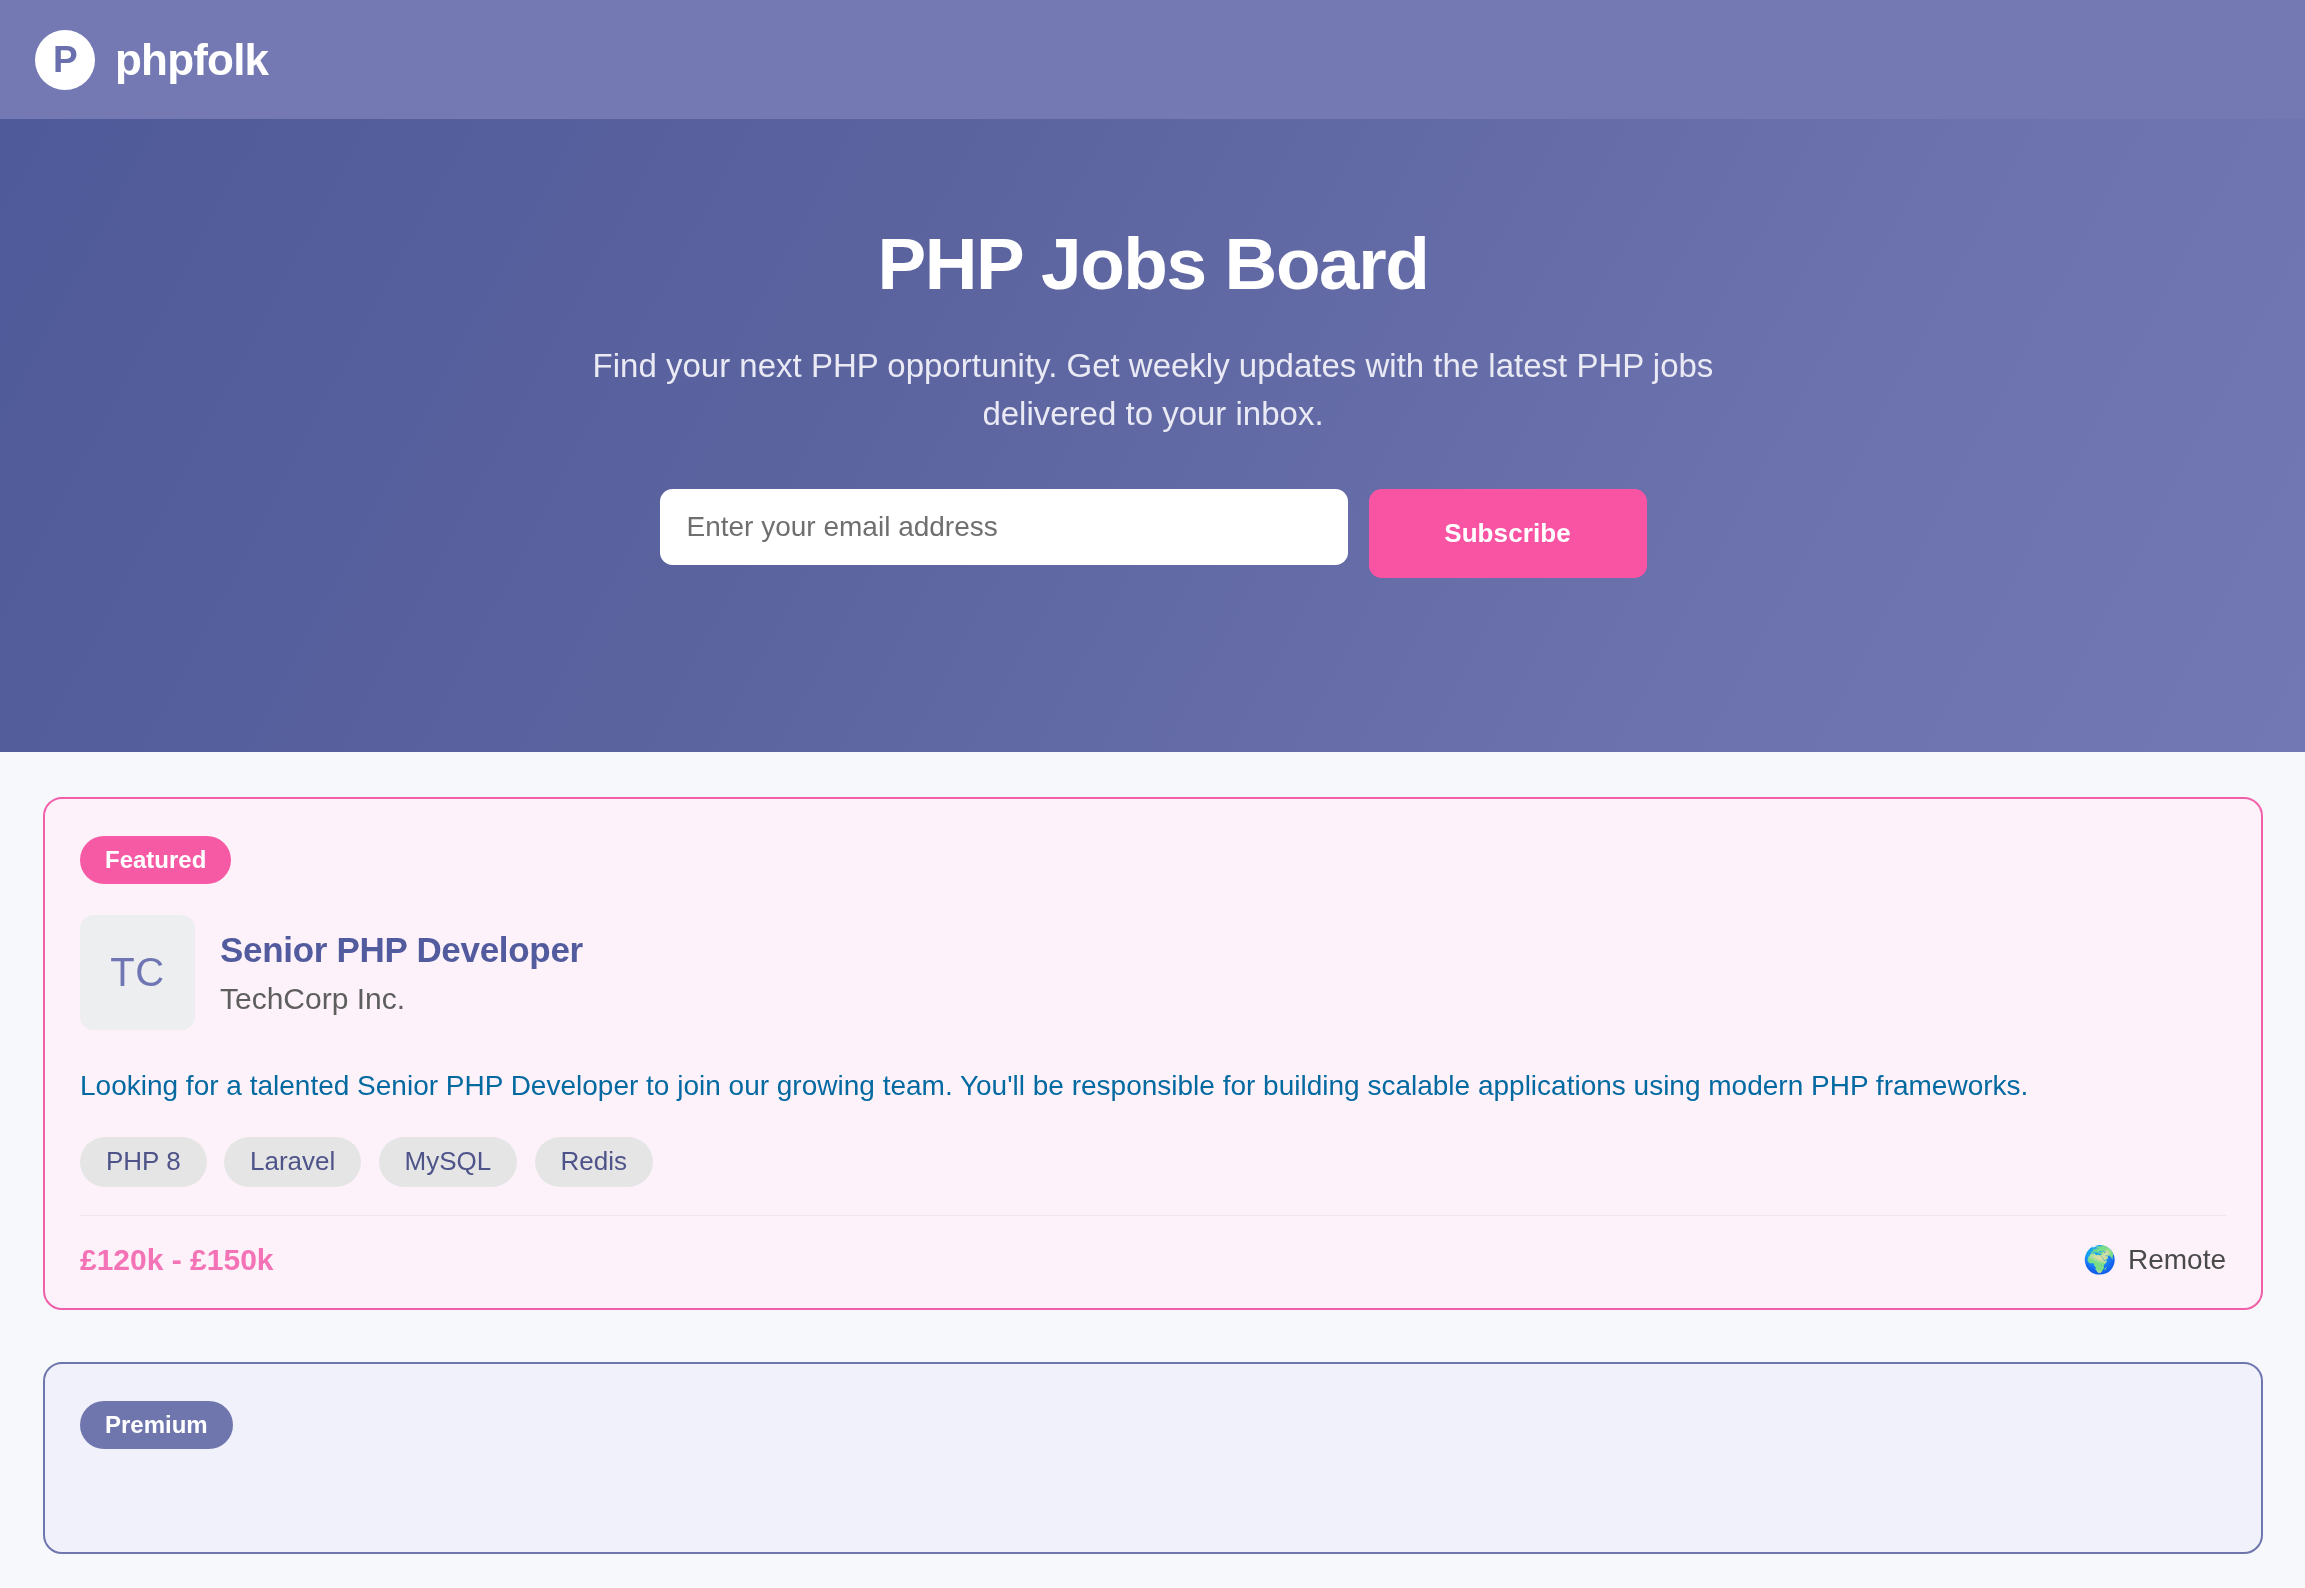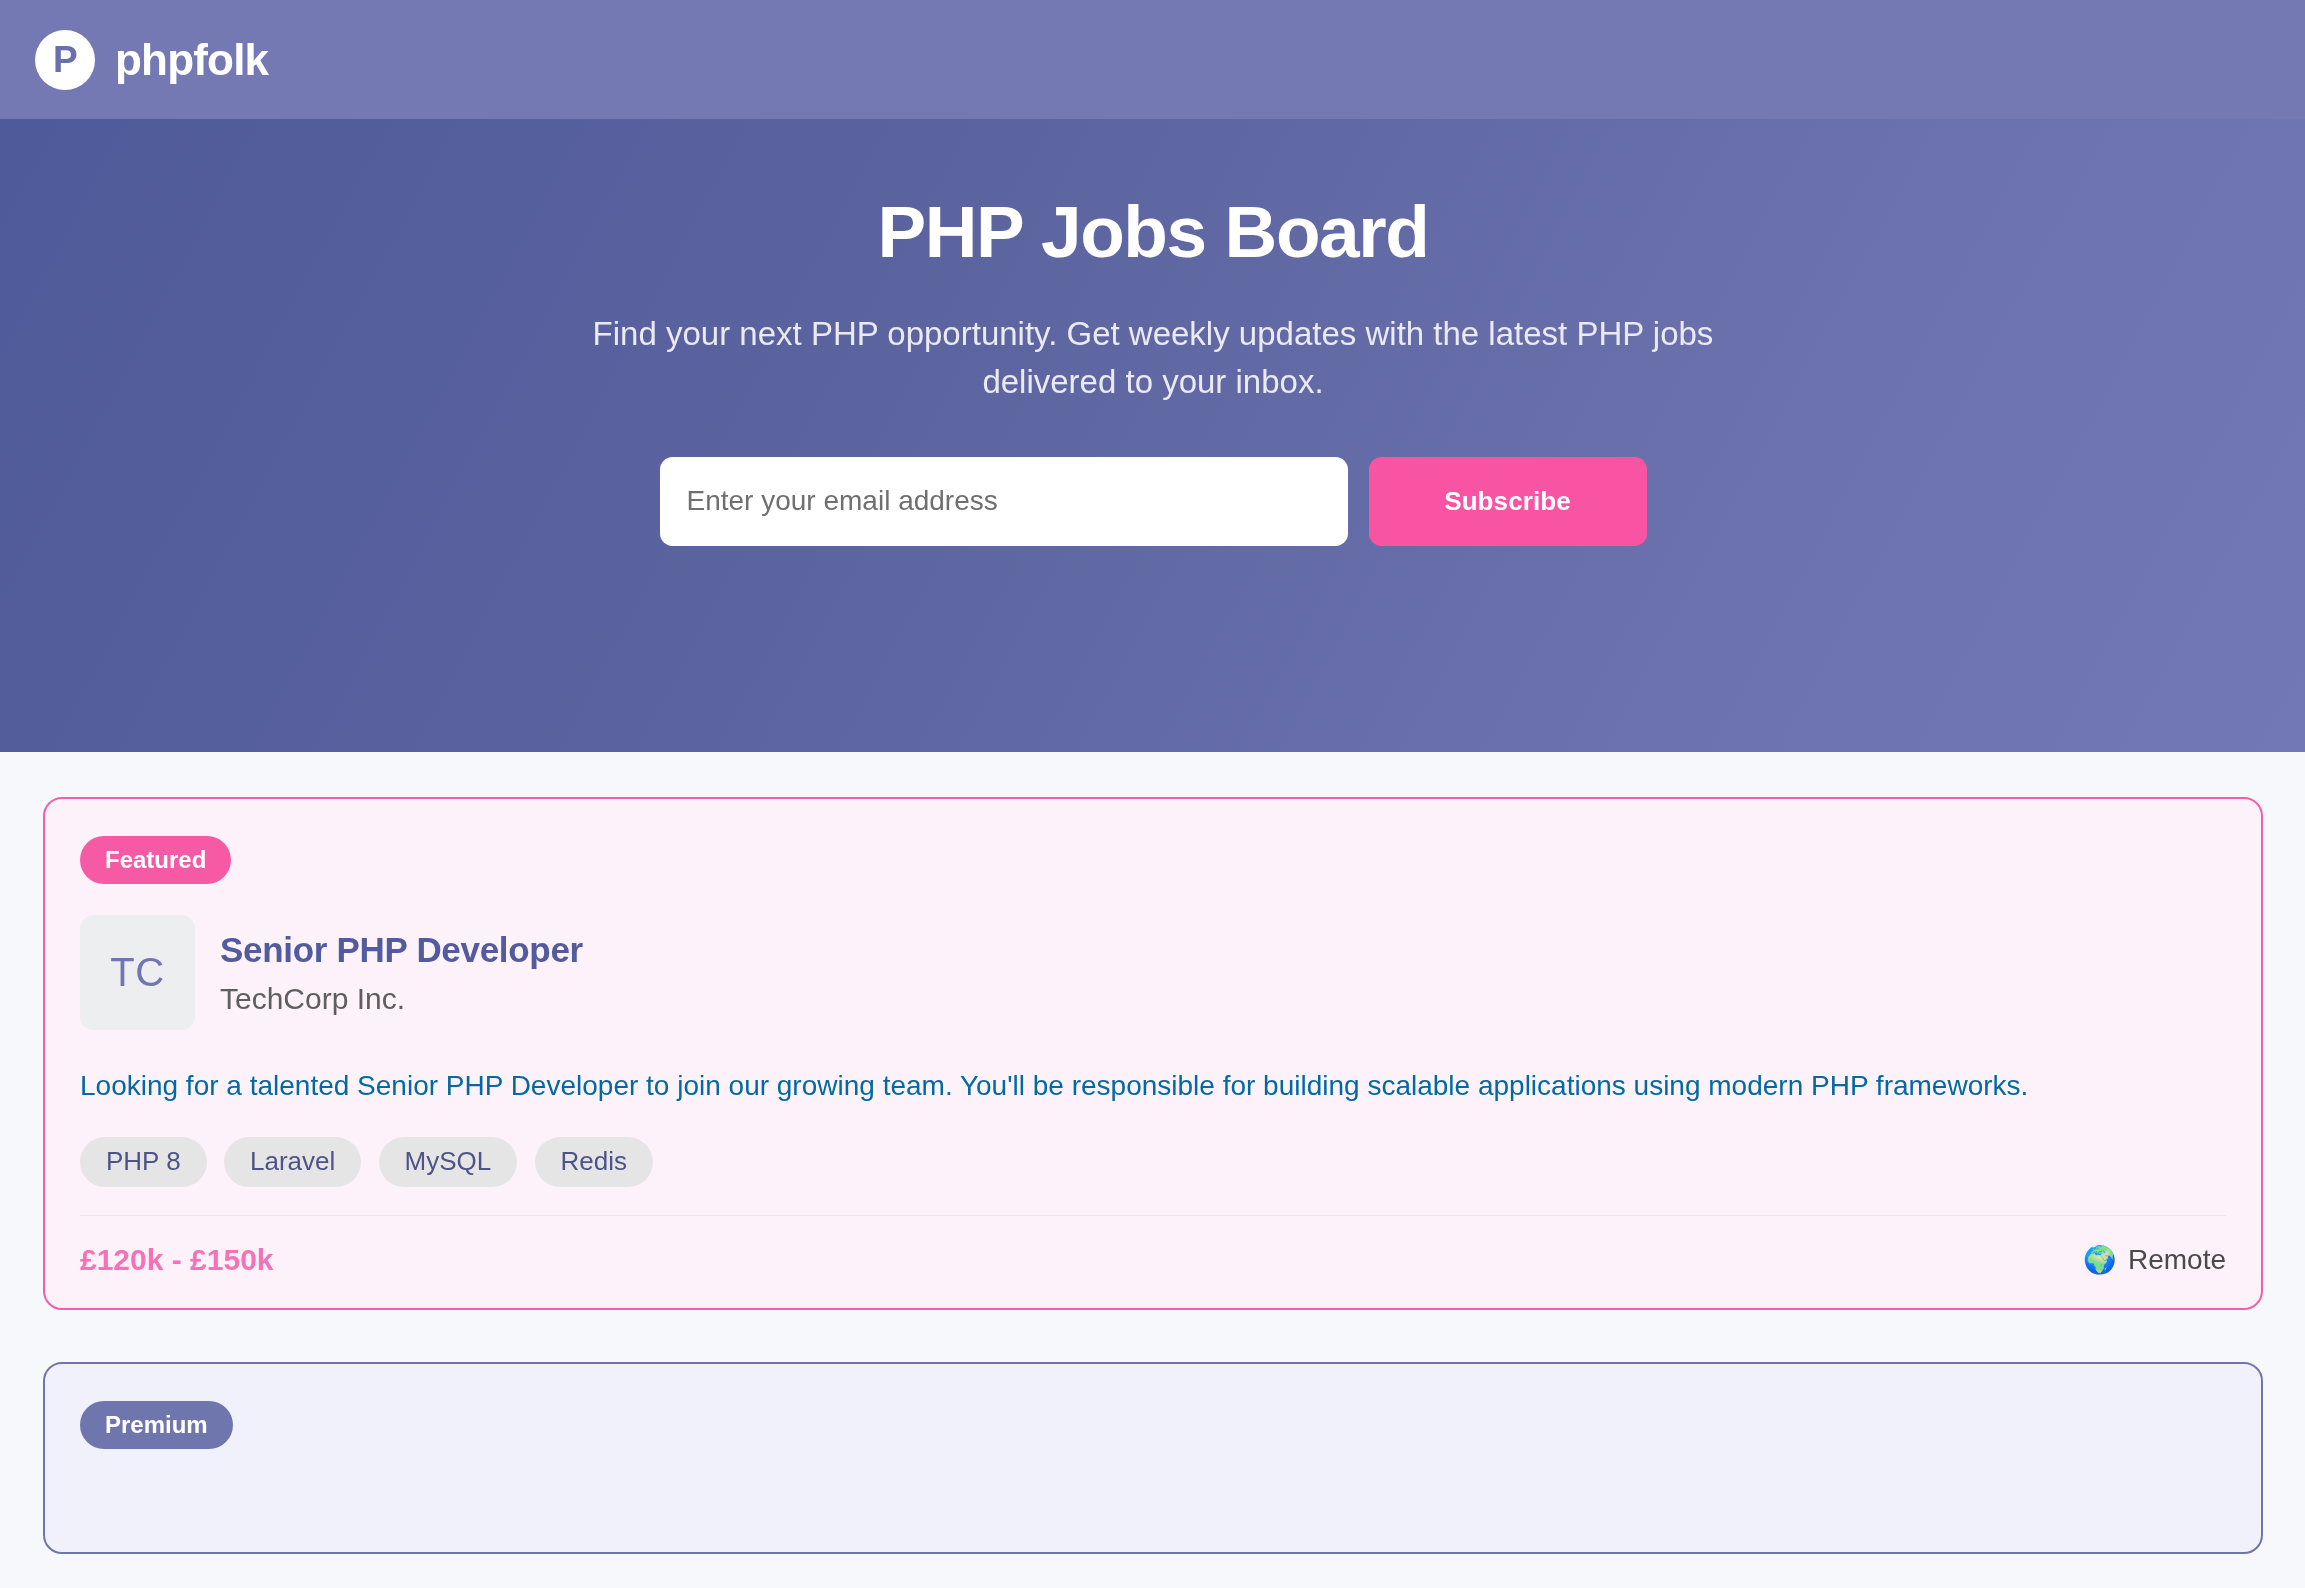--- a/index.html
+++ b/index.html
@@ -52,21 +52,21 @@
   }
 
   
   .hero {
     height: 633px;
     background: linear-gradient(118deg, #4f5a9a 0%, #5b639f 36%, #6b72ad 75%, #7278b4 100%);
     display: flex;
     flex-direction: column;
     align-items: center;
     justify-content: flex-start;
-    padding-top: 76px;
+    padding-top: 108px;
   }
   .hero-title {
     font-size: 73px;
     font-weight: bold;
     color: #ffffff;
     letter-spacing: -1.4px;
     line-height: 1;
   }
   .hero-sub {
     margin-top: 42px;
@@ -78,21 +78,21 @@
     font-weight: 400;
   }
   .subscribe-form {
     margin-top: 51px;
     display: flex;
     align-items: stretch;
     gap: 21px;
   }
   .email-input {
     width: 688px;
-    height: 89px;
+    height: 76px;
     border-radius: 12.5px;
     border: none;
     background: #ffffff;
     padding: 0 27px;
     font-size: 28px;
     font-family: "Liberation Sans", sans-serif;
     color: #2b2b2b;
     outline: none;
   }
   .email-input::placeholder { color: #6f6f6f; }

